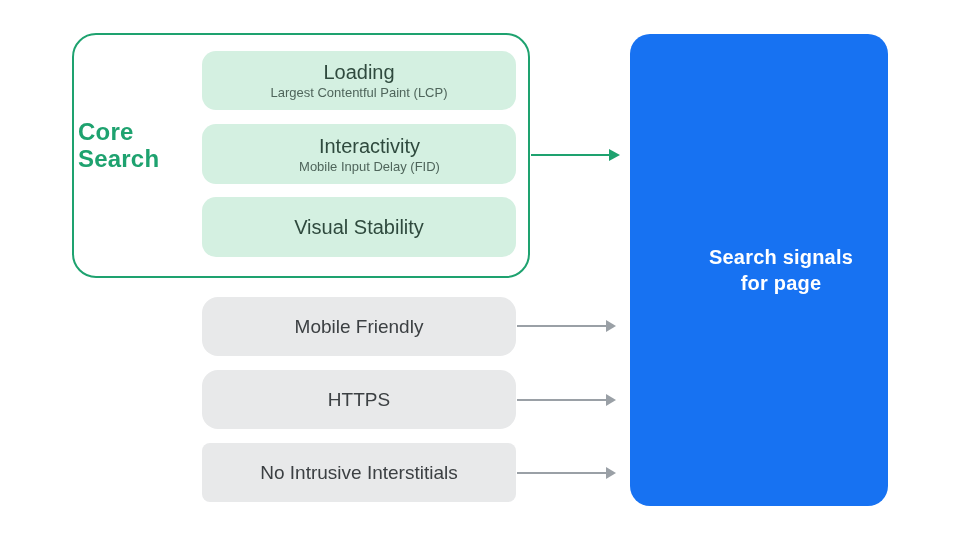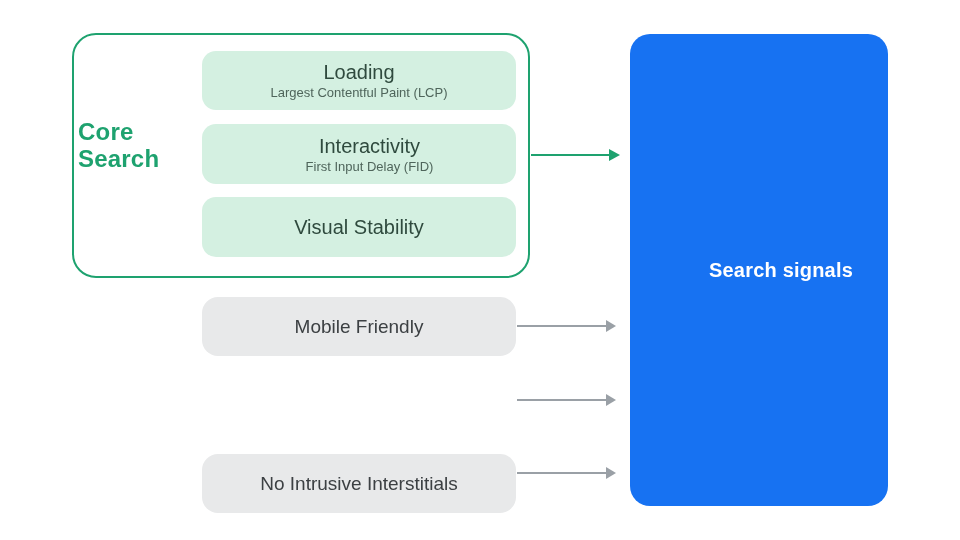--- a/index.html
+++ b/index.html
@@ -52,21 +52,21 @@
   .signal-box {
     left: 202px; width: 314px; height: 59px;
     background: var(--gray_fill);
     border-radius: 16px;
     display: flex; align-items: center; justify-content: center;
     color: var(--gray_text);
     font-size: 19px; font-weight: 500;
   }
   .signal-box.s0 { top: 297px; }
   .signal-box.s1 { top: 370px; }
-  .signal-box.s2 { top: 454px; }
+  .signal-box.s2 { top: 443px; border-radius: 8px; }
 
   
   .arrow { height: 12px; }
   .arrow .shaft {
     position: absolute; left: 0; right: 8px; top: 5px; height: 2px;
   }
   .arrow .head {
     position: absolute; right: 0; top: 0;
     width: 0; height: 0;
     border-top: 6px solid transparent;
@@ -110,34 +110,37 @@
     <div>Search</div>
   </div>
 
   <div class="abs metric-box m0">
     <div class="metric-title">Loading</div>
     <div class="metric-subtitle">Largest Contentful Paint (LCP)</div>
   </div>
 
   <div class="abs metric-box m1">
     <div class="metric-title">Interactivity</div>
-    <div class="metric-subtitle">First Input Delay (FID)</div>
+    <div class="metric-subtitle">Mobile Input Delay (FID)</div>
   </div>
 
   <div class="abs metric-box m2">
     <div class="metric-title">Visual Stability</div>
   </div>
 
   <div class="abs arrow green">
     <div class="shaft"></div>
     <div class="head"></div>
   </div>
 
   <div class="abs signal-box s0">
     <span>Mobile Friendly</span>
+  </div>
+  <div class="abs signal-box s1">
+    <span>HTTPS</span>
   </div>
   <div class="abs signal-box s2">
     <span>No Intrusive Interstitials</span>
   </div>
 
   <div class="abs arrow gray a0">
     <div class="shaft"></div>
     <div class="head"></div>
   </div>
   <div class="abs arrow gray a1">
@@ -145,16 +148,17 @@
     <div class="head"></div>
   </div>
   <div class="abs arrow gray a2">
     <div class="shaft"></div>
     <div class="head"></div>
   </div>
 
   <div class="abs result-box">
     <div class="result-text">
       <div>Search signals</div>
+      <div>for page</div>
     </div>
   </div>
 
 </div>
 
 </body></html>

